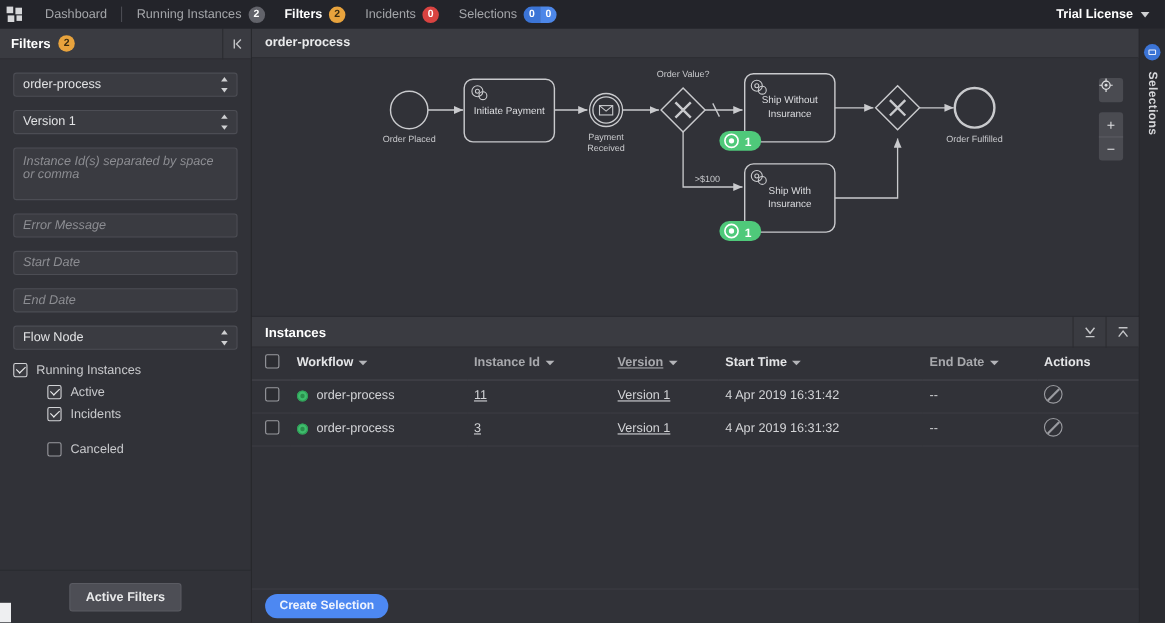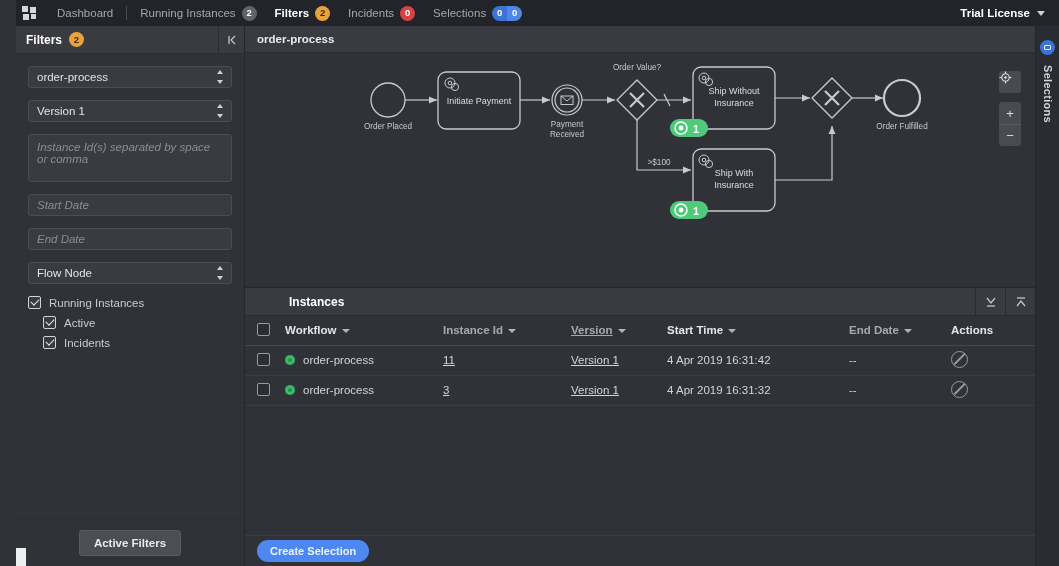--- a/index.html
+++ b/index.html
@@ -3,21 +3,21 @@
 <meta charset="utf-8">
 <style>
   * { box-sizing: border-box; margin: 0; padding: 0; }
   html, body {
     width: 1059px; height: 566px;
     background: #313238;
     font-family: "Liberation Sans", sans-serif;
     color: #d8d9da;
     overflow: hidden;
   }
-  #app { position: relative; width: 1059px; height: 566px; display: flex; flex-direction: column; padding-left: 16px; }
+  #app { position: relative; width: 1059px; height: 566px; display: flex; flex-direction: column; }
 
   
   .topnav {
     height: 26px; background: #23242a; display: flex; align-items: center;
     padding: 0 10px 0 6px; flex: 0 0 26px; position: relative; z-index: 40;
   }
   .logo { width: 16px; height: 14px; margin-right: 10px; position: relative; display:inline-block; }
   .logo i { position: absolute; background: #d6d7d9; display:block; }
   .logo i:nth-child(1){ left:0; top:0; width:6px; height:6px; }
   .logo i:nth-child(2){ left:8px; top:1px; width:6px; height:6px; }
@@ -78,21 +78,21 @@
   .spinner b:first-child { border-bottom: 4px solid #cfd0d2; }
   .spinner b:last-child { border-top: 4px solid #cfd0d2; }
   .inp::placeholder, .ta::placeholder { color: #8c8d92; font-style: italic; }
   .ta {
     width: 100%; background: #3a3b41; border: 1px solid #4c4d54; border-radius: 3px;
     color: #e2e3e5; font-size: 11.5px; font-family: "Liberation Sans", sans-serif;
     padding: 6px 8px; height: 48px; outline: none; margin-bottom: 12px; resize: none; display:block;
   }
   .checks { margin-top: 6px; }
   .chk-row { display: flex; align-items: center; gap: 8px; margin-bottom: 7px; font-size: 11.5px; color: #c9cacd; }
-  .chk-row.sub { margin-left: 15px; align-items: center; }
+  .chk-row.sub { margin-left: 31px; align-items: center; }
   .box {
     width: 13px; height: 13px; border: 1px solid #9a9ba0; border-radius: 2px; background: #2c2d32;
     display: inline-flex; align-items: center; justify-content: center; flex: 0 0 13px; cursor: pointer;
   }
   .box.checked { background: #3a3b41; border-color: #d2d3d6; }
   .box.checked::after {
     content: ""; width: 7px; height: 4px; border-left: 1.6px solid #e8e9ea; border-bottom: 1.6px solid #e8e9ea;
     transform: rotate(-45deg) translate(1px, -1px);
   }
   .chk-gap { height: 12px; }
@@ -126,21 +126,21 @@
   .tool-stack { background: #4a4b51; border-radius: 3px; display: flex; flex-direction: column; }
   .tool-stack .tool-btn { background: transparent; border-radius: 0; }
   .tool-stack .tool-btn + .tool-btn { border-top: 1px solid #5b5c63; }
 
   
   .instances { flex: 1; display: flex; flex-direction: column; min-height: 0; background: #313238; }
   .instances-head {
     height: 28px; background: #3a3b41; border-bottom: 1px solid #2b2c31;
     display: flex; align-items: center; padding-left: 12px;
   }
-  .instances-title { font-size: 12px; font-weight: bold; color: #ffffff; margin-left: 32px; }
+  .instances-title { font-size: 12px; font-weight: bold; color: #ffffff; }
   .instances-head-actions { margin-left: auto; display: flex; height: 28px; }
   .ih-btn {
     width: 30px; height: 28px; display: flex; align-items: center; justify-content: center;
     border-left: 1px solid #2b2c31; color: #c4c5c8; cursor: pointer;
   }
   table { width: 100%; border-collapse: collapse; table-layout: fixed; }
   thead th {
     text-align: left; font-size: 11.5px; font-weight: bold; color: #e4e5e7;
     height: 29px; padding: 0 6px; border-bottom: 1px solid #46474d; white-space: nowrap;
   }
@@ -265,20 +265,21 @@
             </span>
         </div>
         <div class="sel-wrap">
           <input class="sel" readonly="" value="Version 1" style="">
           <span class="spinner">
               <b></b>
               <b></b>
             </span>
         </div>
         <textarea class="ta" placeholder="Instance Id(s) separated by space or comma" style=""></textarea>
+        <input class="inp" placeholder="Error Message" style="">
         <input class="inp" placeholder="Start Date" style="">
         <input class="inp" placeholder="End Date" style="">
         <div class="sel-wrap">
           <input class="sel" readonly="" value="Flow Node" style="">
           <span class="spinner">
               <b></b>
               <b></b>
             </span>
         </div>
 
@@ -289,20 +290,24 @@
           </div>
           <div class="chk-row sub">
             <span class="box checked"></span>
             <span>Active</span>
           </div>
           <div class="chk-row sub">
             <span class="box checked"></span>
             <span>Incidents</span>
           </div>
           <div class="chk-gap"></div>
+          <div class="chk-row sub">
+            <span class="box"></span>
+            <span>Canceled</span>
+          </div>
         </div>
       </div>
 
       <div class="filters-foot">
         <button class="reset-btn">Active Filters</button>
       </div>
       <div class="corner-handle"></div>
     </div>
 
     <div class="center">

